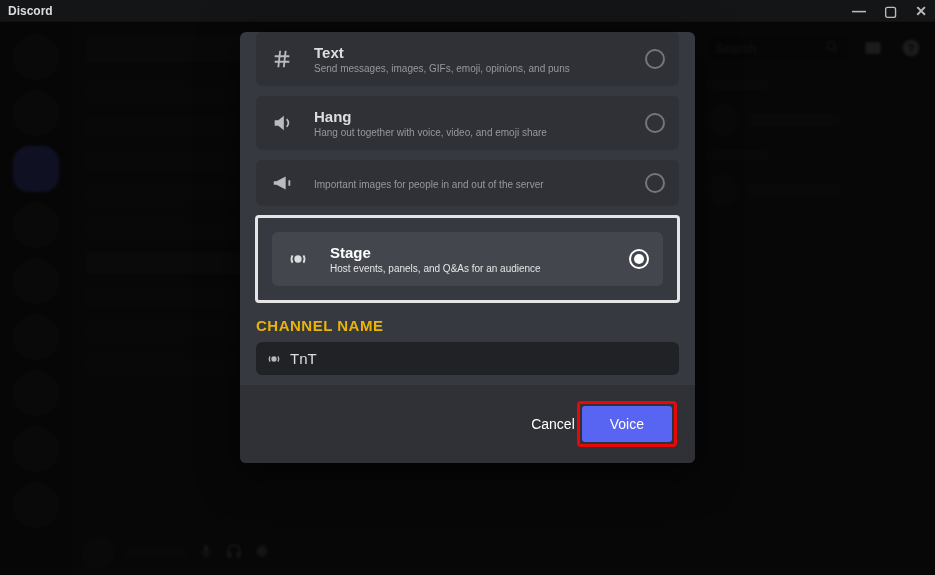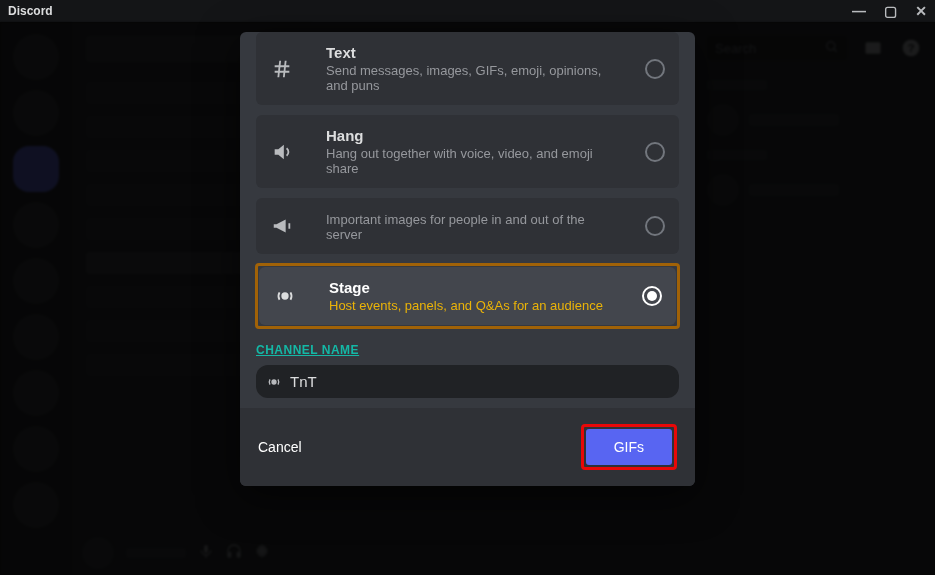--- a/index.html
+++ b/index.html
@@ -135,21 +135,21 @@
     }
     .modal-body {
       padding: 0 16px 10px 16px;
     }
     .type-option {
       background: #2f3136;
       border-radius: 6px;
       padding: 12px 14px;
       display: flex;
       align-items: center;
-      gap: 32px;
+      gap: 20px;
       margin-bottom: 10px;
       cursor: pointer;
     }
     .type-option.selected {
       background: #43464d;
     }
     .type-option .opt-icon {
       width: 24px;
       display: flex;
       align-items: center;
@@ -158,56 +158,55 @@
     }
     .type-option.selected .opt-icon { color: #dcddde; }
     .type-option .opt-text { flex: 1; }
     .type-option .opt-title {
       font-size: 15px;
       font-weight: 600;
       color: #dcddde;
     }
     .type-option.selected .opt-title { color: #ffffff; }
     .type-option .opt-desc {
-      font-size: 13px;
+      font-size: 10px;
       color: #96989d;
       margin-top: 2px;
     }
-    .type-option.selected .opt-desc { color: #eab308; }
+    .type-option.selected .opt-desc { color: #e5e5e5; }
     .radio {
       width: 20px; height: 20px;
       border: 2px solid #72767d;
       border-radius: 50%;
       display: flex; align-items: center; justify-content: center;
     }
     .type-option.selected .radio { border-color: #ffffff; }
     .type-option.selected .radio::after {
       content: "";
       width: 10px; height: 10px; border-radius: 50%; background: #ffffff;
     }
     .highlight-box {
-      border: 3px solid #a16207;
+      border: 3px solid #e5e5e5;
       border-radius: 4px;
-      padding: 1px;
+      padding: 14px;
       margin: -1px;
       margin-bottom: 10px;
     }
     .highlight-box .type-option { margin-bottom: 0; }
 
     .field-label {
-      font-size: 12px;
+      font-size: 15px;
       font-weight: 700;
-      color: #14b8a6;
+      color: #eab308;
       letter-spacing: 0.5px;
       margin: 14px 0 8px 0;
-      text-decoration: underline;
     }
     .name-input-wrap {
       background: #202225;
-      border-radius: 12px;
+      border-radius: 6px;
       display: flex;
       align-items: center;
       gap: 8px;
       padding: 8px 10px;
     }
     .name-input-wrap .prefix-icon {
       color: #b9bbbe;
       display: flex;
       align-items: center;
     }
@@ -218,21 +217,21 @@
       color: #dcddde;
       font-size: 15px;
       flex: 1;
       font-family: inherit;
     }
 
     .modal-footer {
       background: #2f3136;
       padding: 16px 18px;
       display: flex;
-      justify-content: space-between;
+      justify-content: flex-end;
       align-items: center;
       gap: 2px;
     }
     .btn-cancel {
       background: transparent;
       border: none;
       color: #ffffff;
       font-size: 14px;
       font-weight: 500;
       cursor: pointer;
@@ -428,18 +427,18 @@
             </svg>
         </span>
         <input class="name-input" value="TnT" style="">
       </div>
 
     </div>
 
     <div class="modal-footer">
       <button class="btn-cancel">Cancel</button>
       <div class="btn-next-wrap">
-        <button class="btn-next">GIFs</button>
+        <button class="btn-next">Voice</button>
       </div>
     </div>
 
   </div>
 </div>
 
 </body></html>

